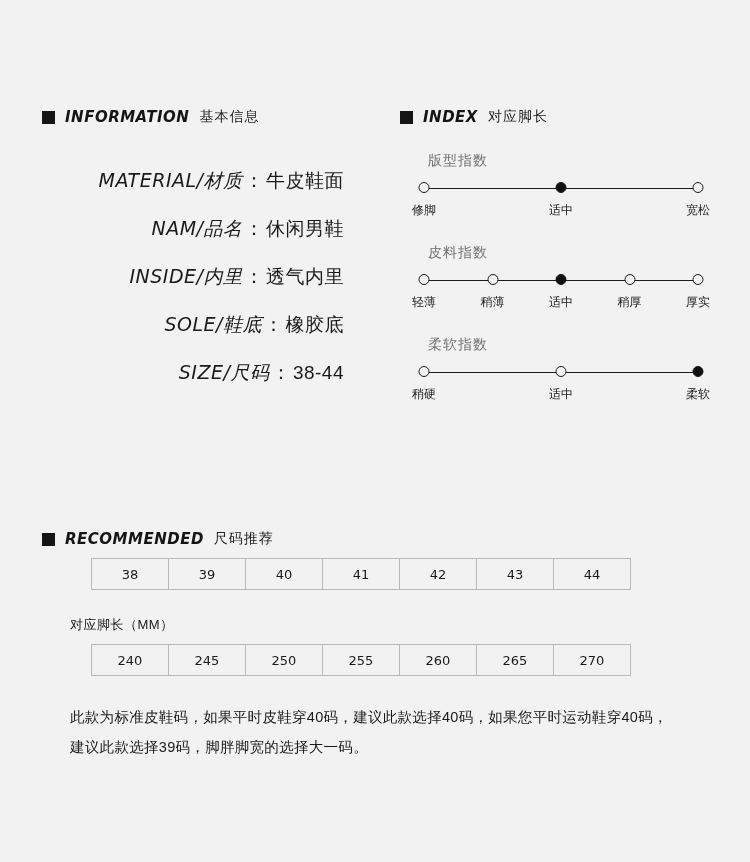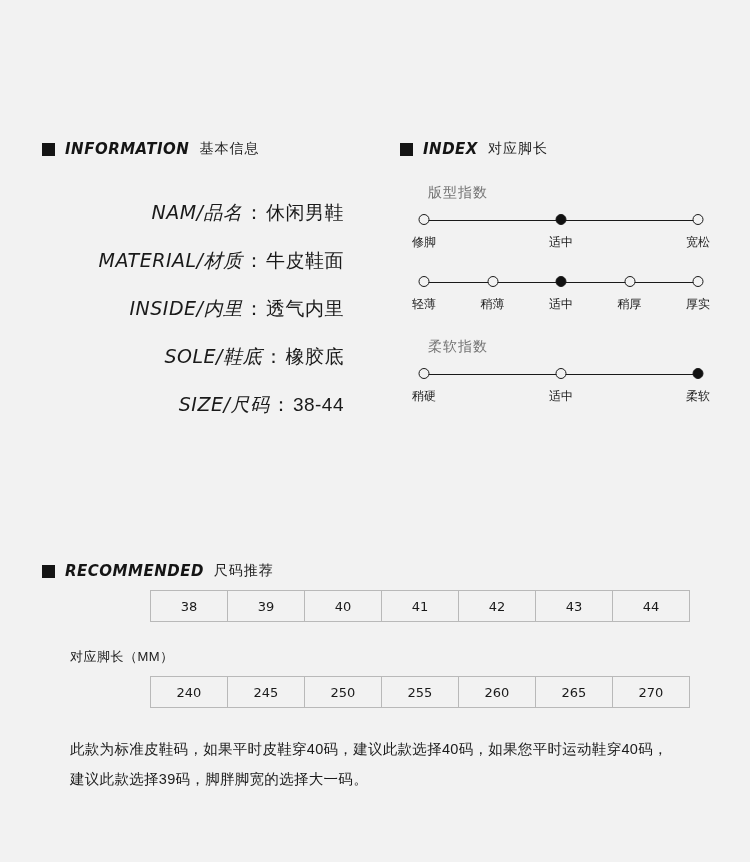--- a/index.html
+++ b/index.html
@@ -14,21 +14,20 @@
     color: #111;
     position: relative;
     overflow: hidden;
   }
 
   
   .sec-head {
     display: flex;
     align-items: center;
     gap: 10px;
-    margin-top: 32px;
   }
   .sec-square {
     width: 13px;
     height: 13px;
     background: #151515;
     display: inline-block;
   }
   .sec-en {
     font-family: "DejaVu Sans", sans-serif;
     font-weight: bold;
@@ -151,21 +150,21 @@
   .sub-label-cn {
     font-family: "Liberation Sans", sans-serif;
     font-weight: normal;
     font-size: 13px;
     letter-spacing: 0.5px;
     color: #1a1a1a;
     margin-top: 26px;
     margin-left: 28px;
   }
   .size-table {
-    margin: 10px 0 0 108px;
+    margin: 10px 0 0 49px;
     border-collapse: collapse;
     width: 540px;
   }
   .size-table td {
     border: 1px solid #b9b9b9;
     height: 28px;
     text-align: center;
     font-size: 13px;
     color: #1a1a1a;
     font-family: "DejaVu Sans", sans-serif;
@@ -186,24 +185,24 @@
 
 <div id="information-section">
   <div class="sec-head">
     <span class="sec-square"></span>
     <span class="sec-en">INFORMATION</span>
     <span class="sec-cn">基本信息</span>
   </div>
 
   <div id="info-list">
     <div class="info-row">
+      <span class="info-label">MATERIAL/材质</span><span class="info-colon">：</span><span class="info-value">牛皮鞋面</span>
+    </div>
+    <div class="info-row">
       <span class="info-label">NAM/品名</span><span class="info-colon">：</span><span class="info-value">休闲男鞋</span>
-    </div>
-    <div class="info-row">
-      <span class="info-label">MATERIAL/材质</span><span class="info-colon">：</span><span class="info-value">牛皮鞋面</span>
     </div>
     <div class="info-row">
       <span class="info-label">INSIDE/内里</span><span class="info-colon">：</span><span class="info-value">透气内里</span>
     </div>
     <div class="info-row">
       <span class="info-label">SOLE/鞋底</span><span class="info-colon">：</span><span class="info-value">橡胶底</span>
     </div>
     <div class="info-row">
       <span class="info-label">SIZE/尺码</span><span class="info-colon">：</span><span class="info-value">38-44</span>
     </div>
@@ -226,20 +225,21 @@
         <div class="dot" style="left: 100%;"></div>
       </div>
     <div class="scale-labels">
         <span style="left: 0%;">修脚</span>
         <span style="left: 50%;">适中</span>
         <span style="left: 100%;">宽松</span>
       </div>
   </div>
 
   <div class="index-group">
+    <div class="index-title">皮料指数</div>
     <div class="scale">
       <div class="scale-line"></div>
     <div class="dot" style="left: 0%;"></div>
         <div class="dot" style="left: 25%;"></div>
         <div class="dot filled" style="left: 50%;"></div>
         <div class="dot" style="left: 75%;"></div>
         <div class="dot" style="left: 100%;"></div>
       </div>
     <div class="scale-labels">
         <span style="left: 0%;">轻薄</span>

